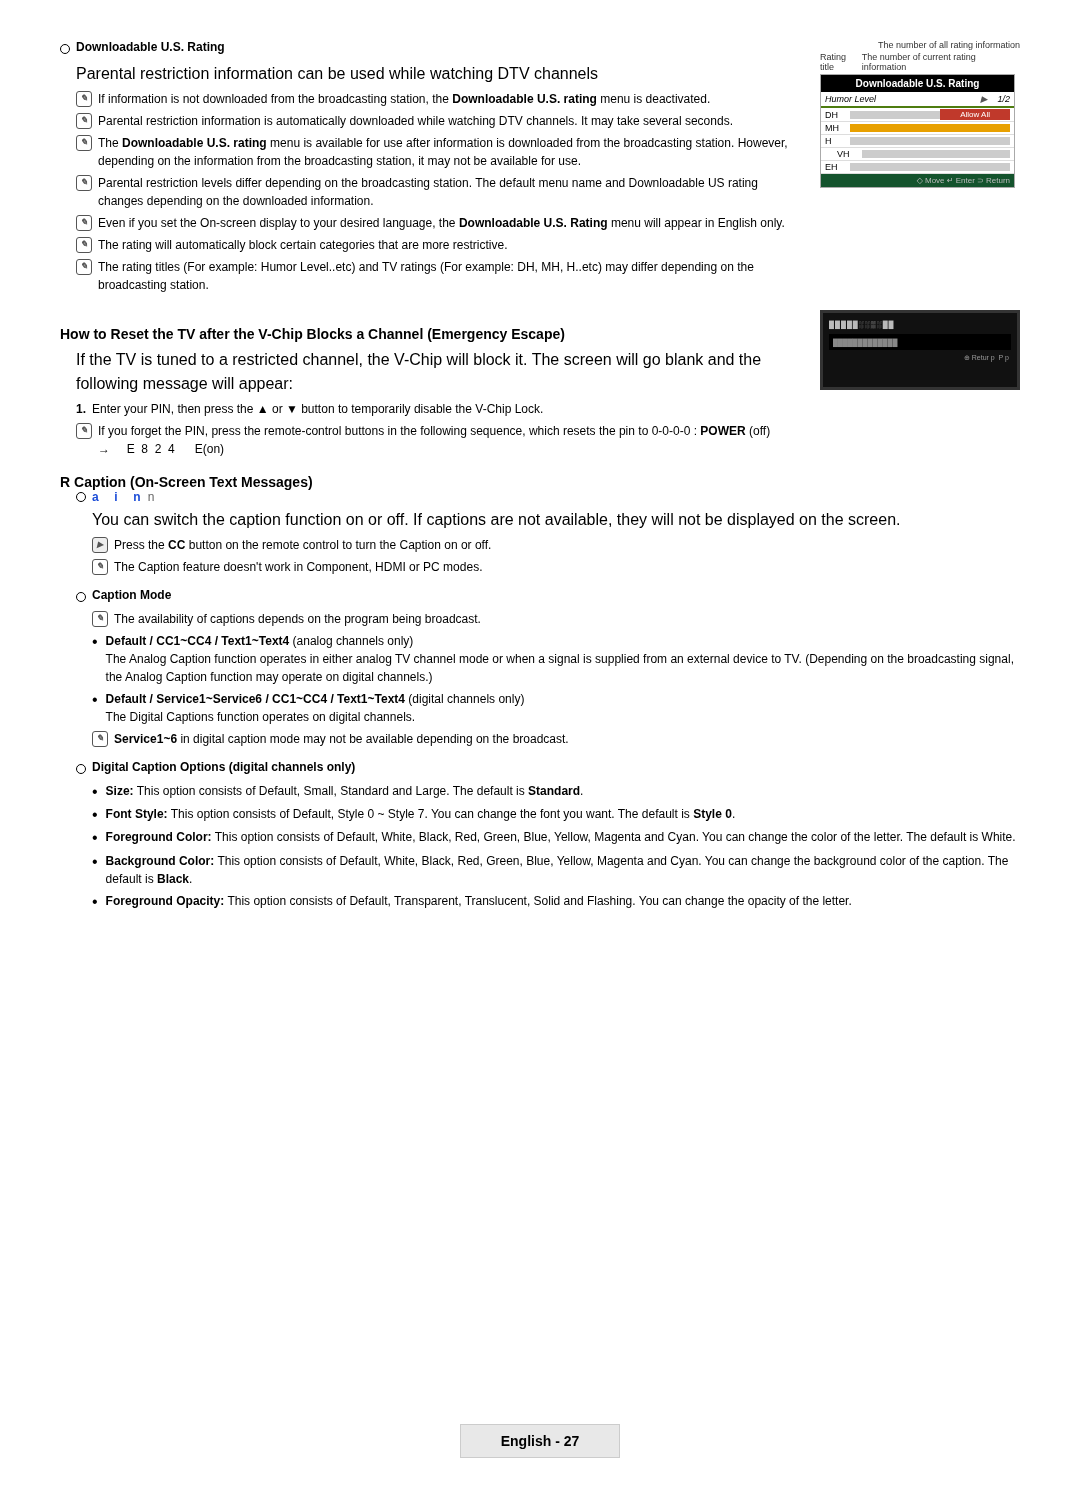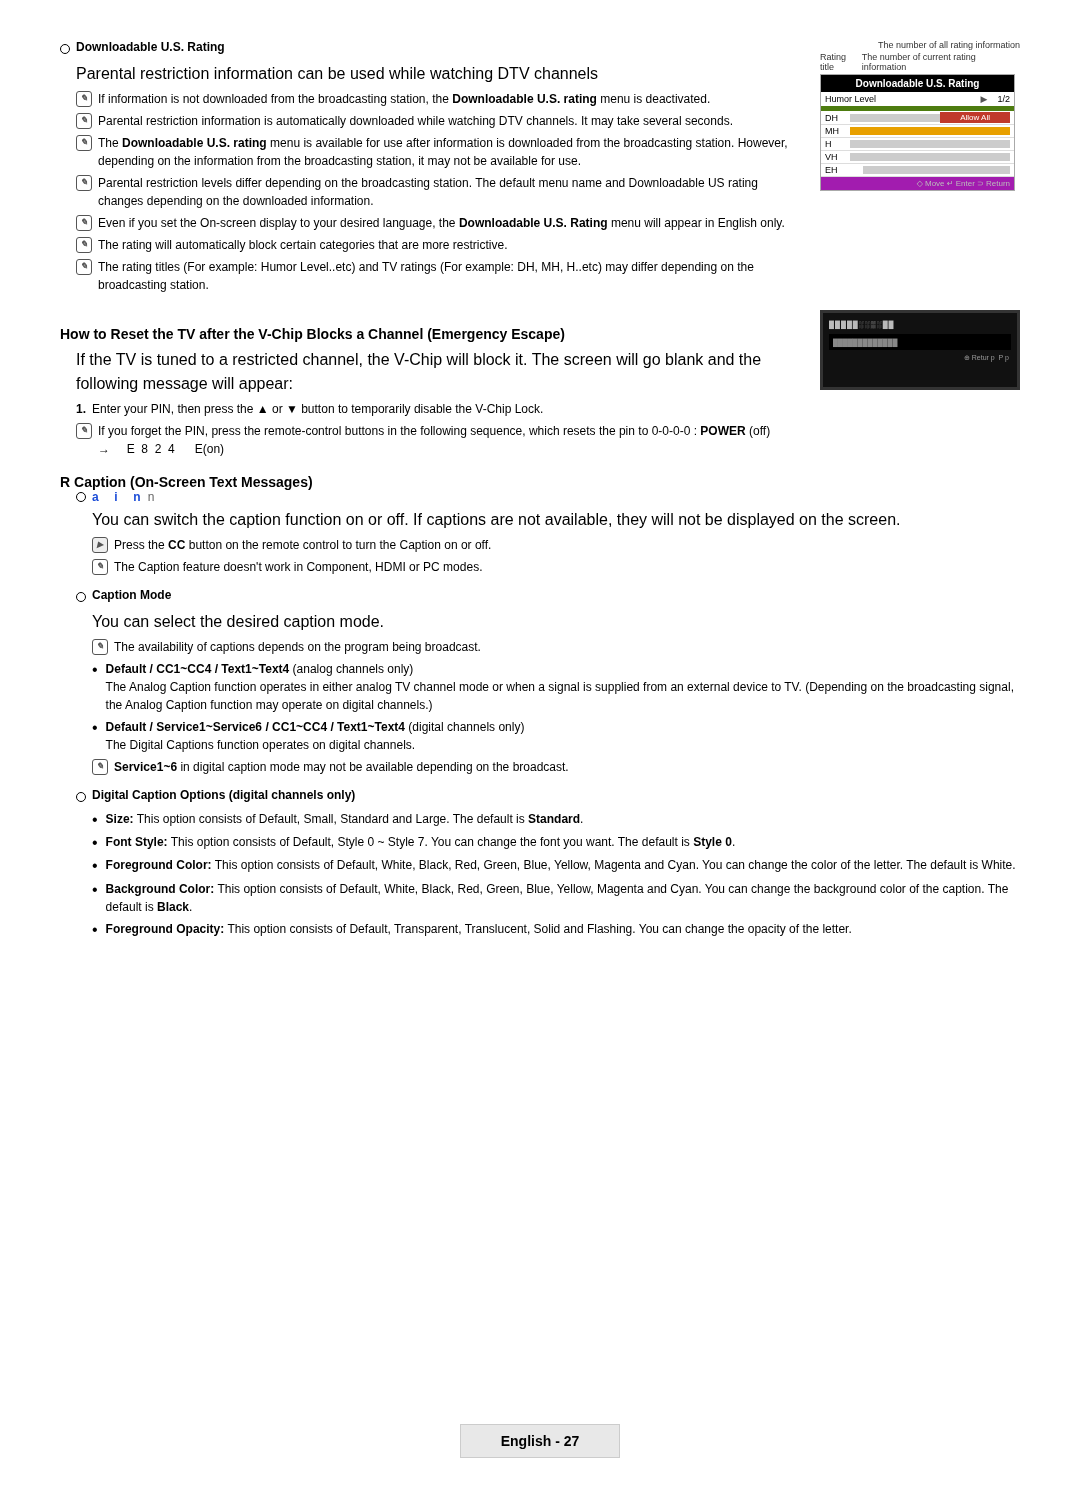--- a/index.html
+++ b/index.html
@@ -229,21 +229,21 @@
 
     <div class="col-right">
       <div style="font-size:9px; color:#333; text-align:right; margin-bottom:2px;">The number of all rating information</div>
       <div style="display:flex; justify-content:space-between; font-size:9px; color:#333; margin-bottom:2px;">
         <span>Rating title</span>
         <span>The number of current rating information</span>
       </div>
       <div class="diagram-outer">
         <div class="diagram-header">Downloadable U.S. Rating</div>
 
-        <div style="display:flex; align-items:center; border-bottom:5px solid #4d7c0f; padding:2px 4px;">
+        <div style="display:flex; align-items:center; border-bottom:2px solid #4d7c0f; padding:2px 4px;font-style:italic;">
           <span style="font-size:9px; flex:1;">Humor Level</span>
           <span style="font-size:9px; color:#555; margin-left:4px;">▶</span>
           <span style="font-size:9px; margin-left:10px;">1/2</span>
         </div>
 
         <div style="display:flex; align-items:center; border-bottom:1px solid #ddd; padding:1px 4px;">
           <span style="font-size:9px; width:25px;">DH</span>
           <div style="flex:1; height:8px; background:#ccc;"></div>
           <span class="allow-all-badge">Allow All</span>
         </div>
@@ -252,30 +252,30 @@
           <span style="font-size:9px; width:25px;">MH</span>
           <div style="flex:1; height:8px; background:#e8a000;"></div>
         </div>
 
         <div style="display:flex; align-items:center; border-bottom:1px solid #ddd; padding:1px 4px;">
           <span style="font-size:9px; width:25px;">H</span>
           <div style="flex:1; height:8px; background:#ccc;"></div>
         </div>
 
         <div style="display:flex; align-items:center; border-bottom:1px solid #ddd; padding:1px 4px;">
-          <span style="font-size:9px; width:25px;">VH</span>
+          <span style="font-size:9px; width:25px;margin-left:12px;">VH</span>
           <div style="flex:1; height:8px; background:#ccc;"></div>
         </div>
 
         <div style="display:flex; align-items:center; border-bottom:1px solid #ddd; padding:1px 4px;">
-          <span style="font-size:9px; width:38px;">EH</span>
+          <span style="font-size:9px; width:25px;">EH</span>
           <div style="flex:1; height:8px; background:#ccc;"></div>
         </div>
 
-        <div style="background:#a21caf; color:#bbb; font-size:8px; padding:2px 4px; display:flex; justify-content:flex-end;">
+        <div style="background:#14532d; color:#bbb; font-size:8px; padding:2px 4px; display:flex; justify-content:flex-end;">
           <span>◇ Move  ↵ Enter  ⊃ Return</span>
         </div>
       </div>
     </div>
   </div>
 
   <div class="section-block">
     <div class="two-col">
       <div class="col-left">
         <h2 class="main-heading">
@@ -327,21 +327,20 @@
         <span class="note-icon">✎</span>
         <span class="note-text">The Caption feature doesn't work in Component, HDMI or PC modes.</span>
       </div>
     </div>
 
     <div class="section-block indent-1">
       <div class="section-header">
         <span class="circle-bullet"></span>
         <span class="section-title">Caption Mode</span>
       </div>
-      <p class="body-text">You can select the desired caption mode.</p>
       <div class="note-item">
         <span class="note-icon">✎</span>
         <span class="note-text">The availability of captions depends on the program being broadcast.</span>
       </div>
       <div class="bullet-item">
         <span class="bullet-dot">•</span>
         <span class="bullet-text"><b>Default / CC1~CC4 / Text1~Text4</b> (analog channels only)<br>The Analog Caption function operates in either analog TV channel mode or when a signal is supplied from an external device to TV. (Depending on the broadcasting signal, the Analog Caption function may operate on digital channels.)</span>
       </div>
       <div class="bullet-item">
         <span class="bullet-dot">•</span>

